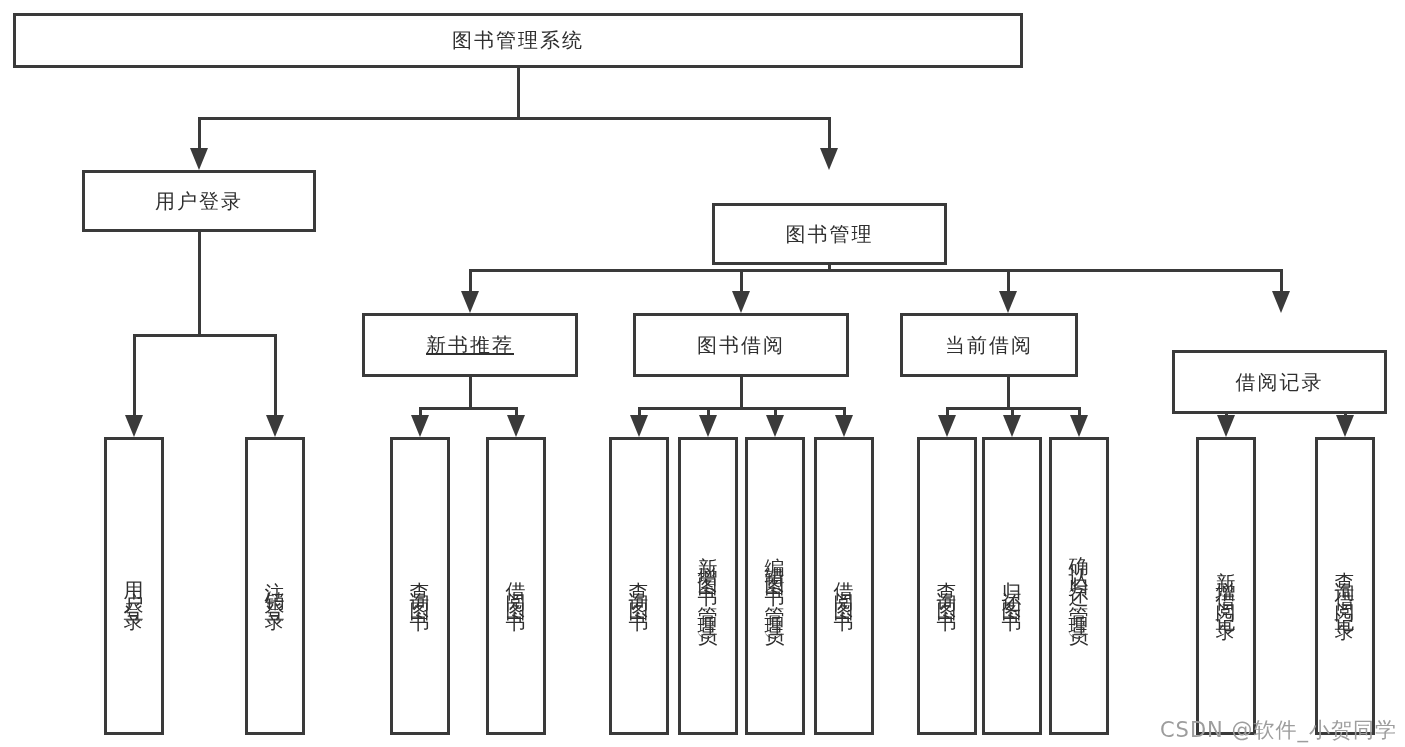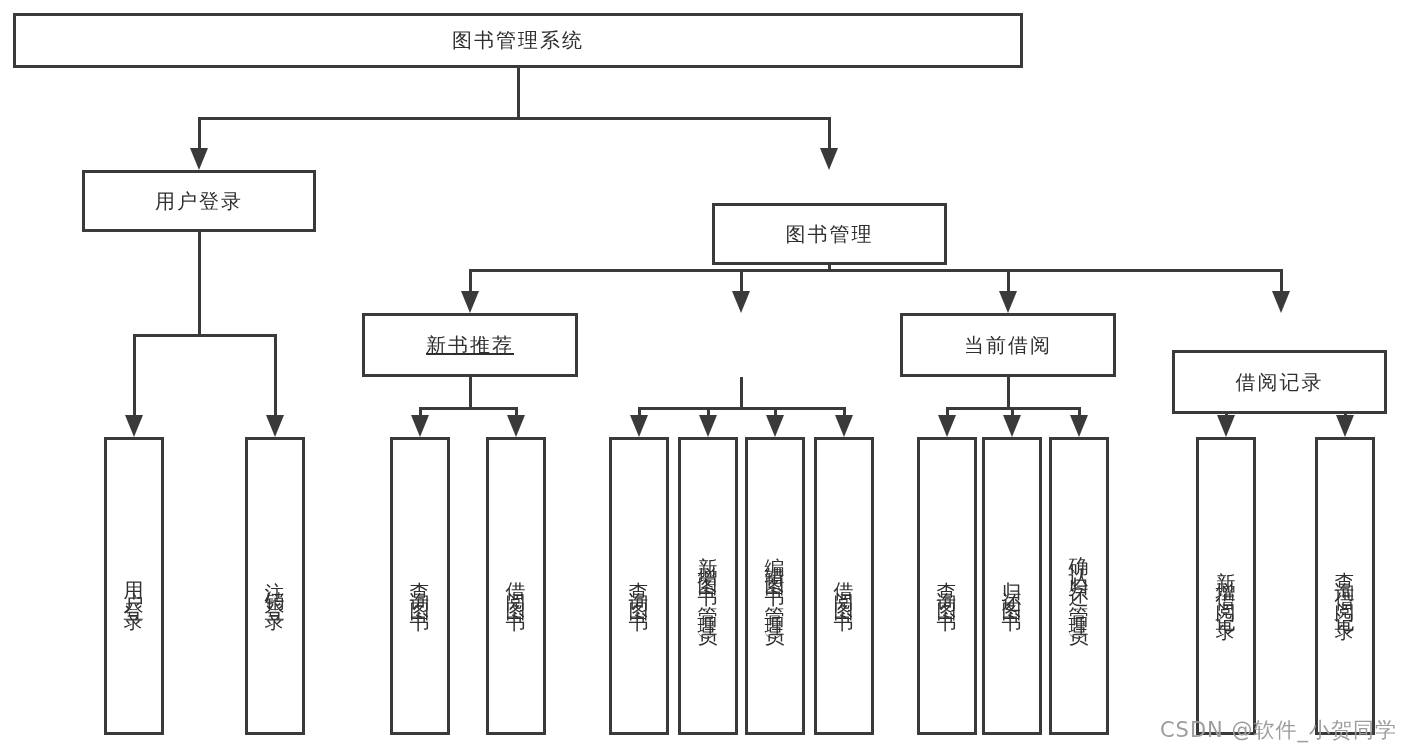--- a/index.html
+++ b/index.html
@@ -89,21 +89,24 @@
   <div class="box" style="left:82px;top:170px;width:234px;height:62px;">
     <span>用户登录</span>
   </div>
   <div class="box" style="left:712px;top:188px;width:235px;height:62px;margin-top:15px;">
     <span>图书管理</span>
   </div>
 
   <div class="box" style="left:362px;top:313px;width:216px;height:64px;text-decoration:underline;">
     <span>新书推荐</span>
   </div>
-  <div class="box" style="left:900px;top:313px;width:216px;height:64px;">
+  <div class="box" style="left:633px;top:313px;width:216px;height:64px;">
+    <span>图书借阅</span>
+  </div>
+  <div class="box" style="left:900px;top:313px;width:178px;height:64px;">
     <span>当前借阅</span>
   </div>
   <div class="box" style="left:1172px;top:313px;width:215px;height:64px;margin-top:37px;">
     <span>借阅记录</span>
   </div>
 
   <div class="leaf" style="left:104px;">
     <span>用户登录</span>
   </div>
   <div class="leaf" style="left:245px;">

